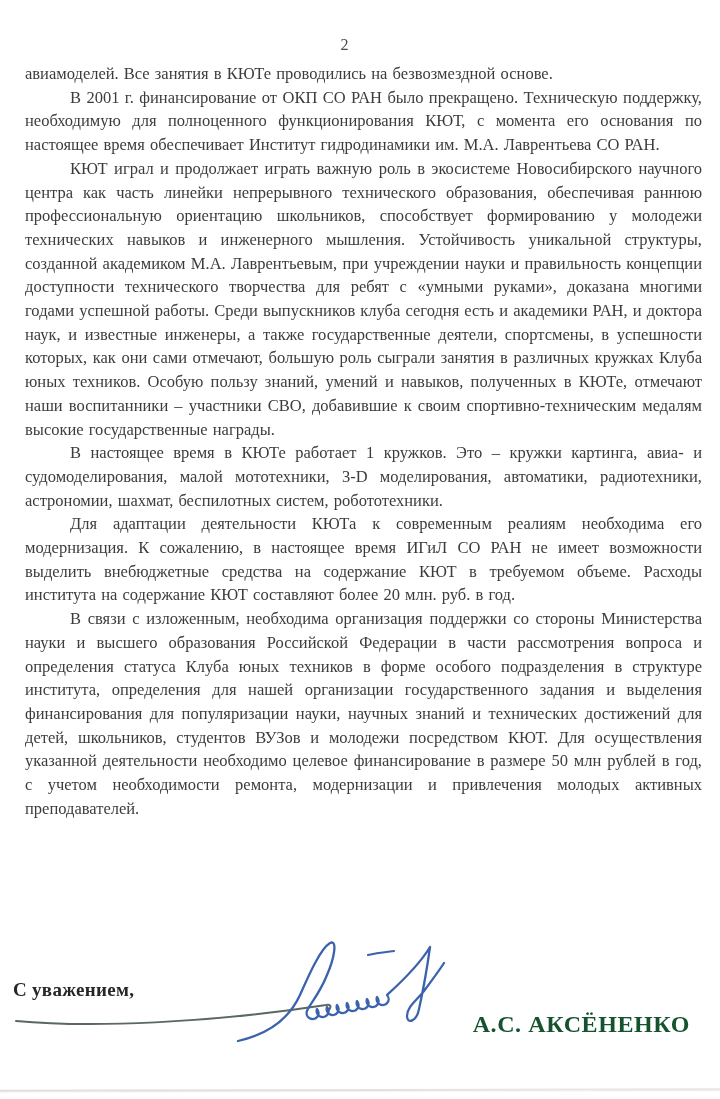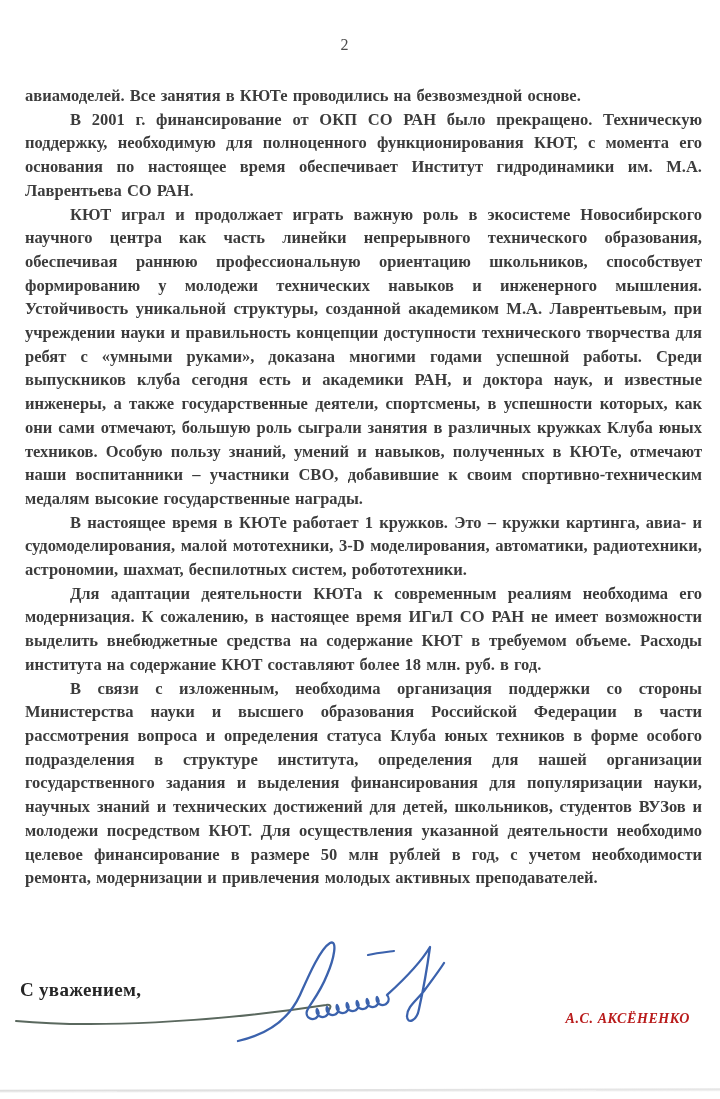--- a/index.html
+++ b/index.html
@@ -20,41 +20,40 @@
     top: 36px;
     left: 0;
     width: 690px;
     text-align: center;
     font-size: 16px;
     color: #4a4a4a;
     letter-spacing: 1px;
   }
   .body-text {
     position: absolute;
-    top: 84px;
+    top: 62px;
     left: 25px;
     width: 677px;
-    font-weight: bold;
   }
   .body-text p {
     margin: 0;
     padding: 0;
     font-size: 16.5px;
     line-height: 23.7px;
     color: #3c3c3c;
     text-align: justify;
     text-indent: 45px;
     word-spacing: 1px;
   }
   .body-text p.continuation {
     text-indent: 0;
   }
   .salutation {
     position: absolute;
-    left: 20px;
+    left: 13px;
     top: 979px;
     font-size: 19px;
     font-weight: bold;
     color: #262626;
     letter-spacing: 0.3px;
   }
   .pen-underline {
     position: absolute;
     left: 10px;
     top: 995px;
@@ -65,25 +64,24 @@
     position: absolute;
     left: 220px;
     top: 933px;
     width: 250px;
     height: 120px;
   }
   .signatory {
     position: absolute;
     top: 1011px;
     right: 30px;
-    font-size: 14px;
+    font-size: 24px;
     font-weight: bold;
-    color: #b91c1c;
+    color: #14532d;
     letter-spacing: 0.6px;
-    font-style: italic;
   }
   .page-edge-line {
     position: absolute;
     top: 1089px;
     left: -4px;
     width: 728px;
     height: 1.5px;
     background: linear-gradient(to right, #dedede, #e6e6e6);
     transform: rotate(-0.12deg);
     box-shadow: 0 1px 0 rgba(240,240,240,0.8);
@@ -94,21 +92,21 @@
 
 <div class="page">
 
   <div class="page-number">2</div>
 
   <div class="body-text">
     <p class="continuation">авиамоделей. Все занятия в КЮТе проводились на безвозмездной основе.</p>
     <p>В 2001 г. финансирование от ОКП СО РАН было прекращено. Техническую поддержку, необходимую для полноценного функционирования КЮТ, с момента его основания по настоящее время обеспечивает Институт гидродинамики им. М.А. Лаврентьева СО РАН.</p>
     <p>КЮТ играл и продолжает играть важную роль в экосистеме Новосибирского научного центра как часть линейки непрерывного технического образования, обеспечивая раннюю профессиональную ориентацию школьников, способствует формированию у молодежи технических навыков и инженерного мышления. Устойчивость уникальной структуры, созданной академиком М.А. Лаврентьевым, при учреждении науки и правильность концепции доступности технического творчества для ребят с «умными руками», доказана многими годами успешной работы. Среди выпускников клуба сегодня есть и академики РАН, и доктора наук, и известные инженеры, а также государственные деятели, спортсмены, в успешности которых, как они сами отмечают, большую роль сыграли занятия в различных кружках Клуба юных техников. Особую пользу знаний, умений и навыков, полученных в КЮТе, отмечают наши воспитанники – участники СВО, добавившие к своим спортивно-техническим медалям высокие государственные награды.</p>
     <p>В настоящее время в КЮТе работает 1 кружков. Это – кружки картинга, авиа- и судомоделирования, малой мототехники, 3-D моделирования, автоматики, радиотехники, астрономии, шахмат, беспилотных систем, робототехники.</p>
-    <p>Для адаптации деятельности КЮТа к современным реалиям необходима его модернизация. К сожалению, в настоящее время ИГиЛ СО РАН не имеет возможности выделить внебюджетные средства на содержание КЮТ в требуемом объеме. Расходы института на содержание КЮТ составляют более 18 млн. руб. в год.</p>
+    <p>Для адаптации деятельности КЮТа к современным реалиям необходима его модернизация. К сожалению, в настоящее время ИГиЛ СО РАН не имеет возможности выделить внебюджетные средства на содержание КЮТ в требуемом объеме. Расходы института на содержание КЮТ составляют более 20 млн. руб. в год.</p>
     <p>В связи с изложенным, необходима организация поддержки со стороны Министерства науки и высшего образования Российской Федерации в части рассмотрения вопроса и определения статуса Клуба юных техников в форме особого подразделения в структуре института, определения для нашей организации государственного задания и выделения финансирования для популяризации науки, научных знаний и технических достижений для детей, школьников, студентов ВУЗов и молодежи посредством КЮТ. Для осуществления указанной деятельности необходимо целевое финансирование в размере 50 млн рублей в год, с учетом необходимости ремонта, модернизации и привлечения молодых активных преподавателей.</p>
   </div>
 
   <div class="salutation">С уважением,</div>
 
   <svg class="pen-underline" viewBox="0 0 340 35" aria-hidden="true">
     <path d="M6,26 C80,33 200,28 316,10 c5,-1 6,2 2,6" fill="none" stroke-width="2" stroke-linecap="round" stroke="#5a685e"></path>
   </svg>
 
   <svg class="signature" viewBox="0 0 250 120" aria-hidden="true">

